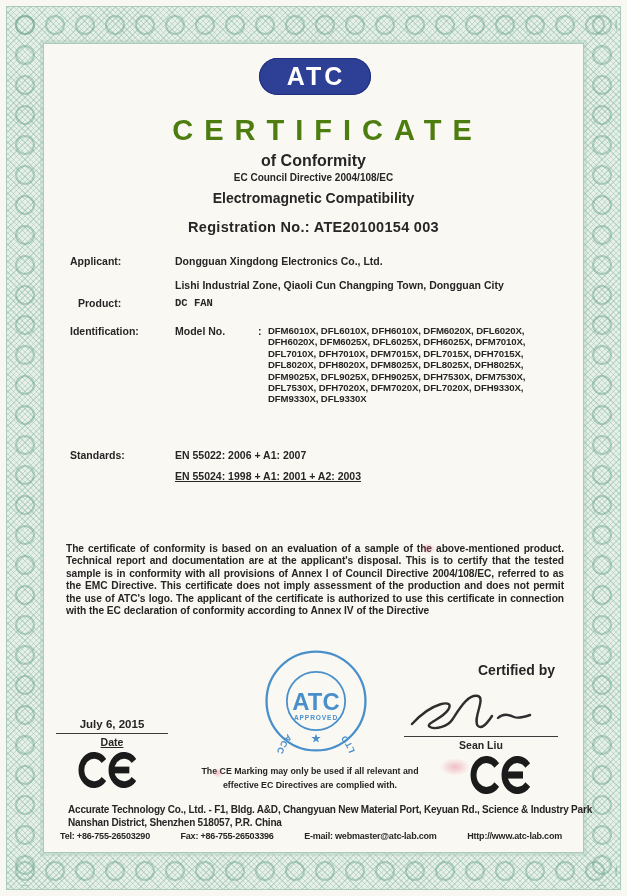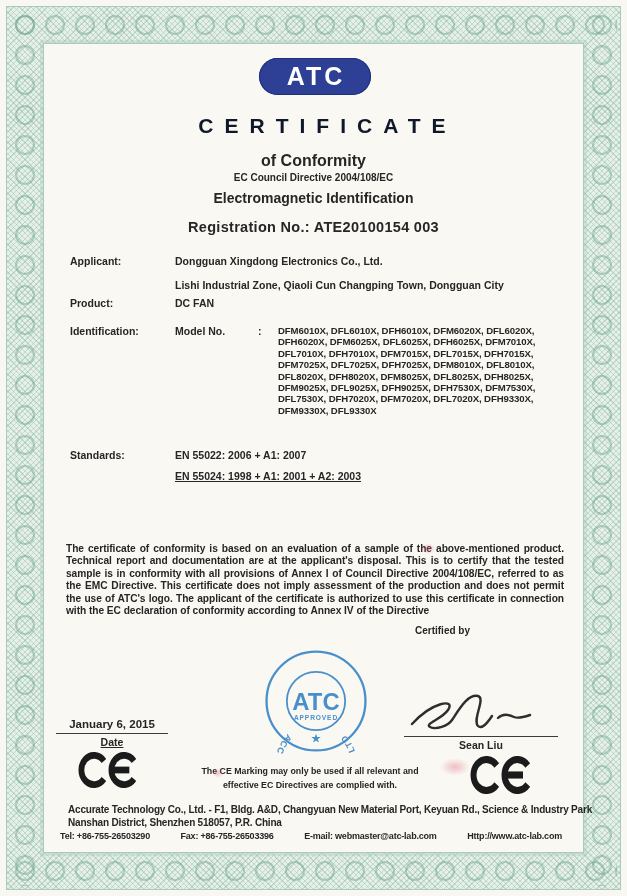--- a/index.html
+++ b/index.html
@@ -15,40 +15,40 @@
   .chain.top{top:10px;left:10px;right:10px;height:30px;background-size:30px 30px;}
   .chain.bottom{bottom:10px;left:10px;right:10px;height:30px;background-size:30px 30px;}
   .chain.left{left:10px;top:10px;bottom:10px;width:30px;background-size:30px 30px;}
   .chain.right{right:10px;top:10px;bottom:10px;width:30px;background-size:30px 30px;}
   .cut{position:absolute;inset:44px;background:#faf8f2;box-shadow:0 0 0 1px #a9cbbb, 0 0 0 4px rgba(169,203,187,.35);}
   
   .logo{position:absolute;top:58px;left:259px;width:112px;height:37px;background:#2e3f96;border-radius:19px;
     display:flex;align-items:center;justify-content:center;box-shadow:inset 0 0 0 1px #1f2f7d;}
   .logo span{color:#ffffff;font-size:25px;letter-spacing:3px;padding-left:2px;}
   .ctr{position:absolute;left:44px;right:44px;text-align:center;}
-  #title{top:114px;font-size:21px;letter-spacing:11px;padding-left:28px;color:#0f172a;}
+  #title{top:114px;font-size:29px;letter-spacing:11px;padding-left:28px;color:#4d7c0f;}
   #subtitle{top:152px;font-size:16px;}
   #directive{top:172px;font-size:10px;}
   #compat{top:190px;font-size:14px;}
   #registration{top:219px;font-size:14.5px;letter-spacing:.3px;}
   
   .lbl{position:absolute;left:70px;font-size:10.5px;}
   .val{position:absolute;left:175px;font-size:10.5px;white-space:nowrap;}
   #lbl-applicant{top:255px;} #val-applicant-name{top:255px;} #val-applicant-addr{top:279px;}
-  #lbl-product{top:297px;} #val-product{top:297px;}
+  #lbl-product{top:297px;margin-left:8px;} #val-product{top:297px;font-family:Liberation Mono, monospace;}
   #lbl-ident{top:325px;} #val-model-label{top:325px;} 
   #val-model-colon{top:325px;left:258px;}
-  #models{position:absolute;left:268px;top:325px;width:300px;font-size:9.6px;line-height:11.4px;letter-spacing:-.1px;margin-left:10px;}
+  #models{position:absolute;left:268px;top:325px;width:300px;font-size:9.6px;line-height:11.4px;letter-spacing:-.1px;}
   #lbl-standards{top:449px;} #std0{top:449px;} #std1{top:470px;text-decoration:underline;}
   
   #statement{position:absolute;left:66px;top:543px;width:498px;font-size:10.2px;line-height:12.4px;
     text-align:justify;text-align-last:left;letter-spacing:-.05px;}
   
   #stamp{position:absolute;left:263px;top:648px;width:106px;height:106px;opacity:.92;}
-  #certified-by{position:absolute;left:415px;top:625px;width:140px;text-align:left;font-size:10px;}
+  #certified-by{position:absolute;left:415px;top:662px;width:140px;text-align:right;font-size:14px;}
   #signature{position:absolute;left:406px;top:690px;width:152px;height:46px;}
   .rule{position:absolute;height:0;border-top:1.4px solid #3c3c3c;}
   #sig-line{left:404px;top:736px;width:154px;}
   #signer{position:absolute;left:404px;top:739px;width:154px;text-align:center;font-size:10.5px;}
   #date-value{position:absolute;left:56px;top:718px;width:112px;text-align:center;font-size:11.5px;}
   #date-line{left:56px;top:733px;width:112px;}
   #date-label{position:absolute;left:56px;top:736px;width:112px;text-align:center;font-size:10.5px;text-decoration:underline;}
   
   .ce{position:absolute;}
   #ce-left{left:78px;top:752px;}
@@ -77,38 +77,37 @@
   <div class="chain left"></div>
   <div class="chain right"></div>
   <div class="cut"></div>
 
   <div class="logo">
     <span>ATC</span>
   </div>
   <div class="ctr" id="title">CERTIFICATE</div>
   <div class="ctr" id="subtitle">of Conformity</div>
   <div class="ctr" id="directive">EC Council Directive 2004/108/EC</div>
-  <div class="ctr" id="compat">Electromagnetic Identification</div>
+  <div class="ctr" id="compat">Electromagnetic Compatibility</div>
   <div class="ctr" id="registration">Registration No.: ATE20100154 003</div>
 
   <div class="lbl" id="lbl-applicant">Applicant:</div>
   <div class="val" id="val-applicant-addr">Lishi Industrial Zone, Qiaoli Cun Changping Town, Dongguan City</div>
   <div class="val" id="val-applicant-name">Dongguan Xingdong Electronics Co., Ltd.</div>
 
   <div class="lbl" id="lbl-product">Product:</div>
   <div class="val" id="val-product">DC FAN</div>
 
   <div class="lbl" id="lbl-ident">Identification:</div>
   <div class="val" id="val-model-label">Model No.</div>
   <div class="val" id="val-model-colon">:</div>
   <div id="models">
     <div>DFM6010X, DFL6010X, DFH6010X, DFM6020X, DFL6020X,</div>
     <div>DFH6020X, DFM6025X, DFL6025X, DFH6025X, DFM7010X,</div>
     <div>DFL7010X, DFH7010X, DFM7015X, DFL7015X, DFH7015X,</div>
-    <div>DFM7025X, DFL7025X, DFH7025X, DFM8010X, DFL8010X,</div>
     <div>DFL8020X, DFH8020X, DFM8025X, DFL8025X, DFH8025X,</div>
     <div>DFM9025X, DFL9025X, DFH9025X, DFH7530X, DFM7530X,</div>
     <div>DFL7530X, DFH7020X, DFM7020X, DFL7020X, DFH9330X,</div>
     <div>DFM9330X, DFL9330X</div>
   </div>
 
   <div class="lbl" id="lbl-standards">Standards:</div>
   <div class="val" id="std0">EN 55022: 2006 + A1: 2007</div>
   <div class="val" id="std1">EN 55024: 1998 + A1: 2001 + A2: 2003</div>
 
@@ -128,21 +127,21 @@
     <text x="60" y="106" text-anchor="middle" font-size="12" fill="#3b87c8">★</text>
   </svg>
 
   <div id="certified-by">Certified by</div>
   <svg id="signature" viewBox="0 0 152 46">
     <path d="M6,34 C26,12 50,8 42,20 C36,29 18,34 24,37 C30,40 42,36 46,30 C54,18 62,4 72,6 C80,8 66,30 72,36 C76,40 82,32 86,26 M92,28 C96,24 102,24 108,27 C112,29 118,27 124,25" stroke="#2e2e2e" stroke-width="2.4" fill="none" stroke-linecap="round"></path>
   </svg>
   <div class="rule" id="sig-line"></div>
   <div id="signer">Sean Liu</div>
 
-  <div id="date-value">January 6, 2015</div>
+  <div id="date-value">July 6, 2015</div>
   <div class="rule" id="date-line"></div>
   <div id="date-label">Date</div>
 
   <svg class="ce" id="ce-left" width="62" height="36" viewBox="0 0 128 64" preserveAspectRatio="none">
     <path d="M 53.5,16 A 26,26 0 1 0 53.5,48" stroke="#1b1b1b" stroke-width="12" fill="none"></path>
     <path d="M 115.5,16 A 26,26 0 1 0 115.5,48" stroke="#1b1b1b" stroke-width="12" fill="none"></path>
     <line x1="70" y1="32" x2="106" y2="32" stroke="#1b1b1b" stroke-width="12"></line>
   </svg>
   <svg class="ce" id="ce-right" width="64" height="38" viewBox="0 0 128 64" preserveAspectRatio="none">
     <path d="M 53.5,16 A 26,26 0 1 0 53.5,48" stroke="#1b1b1b" stroke-width="12" fill="none"></path>

